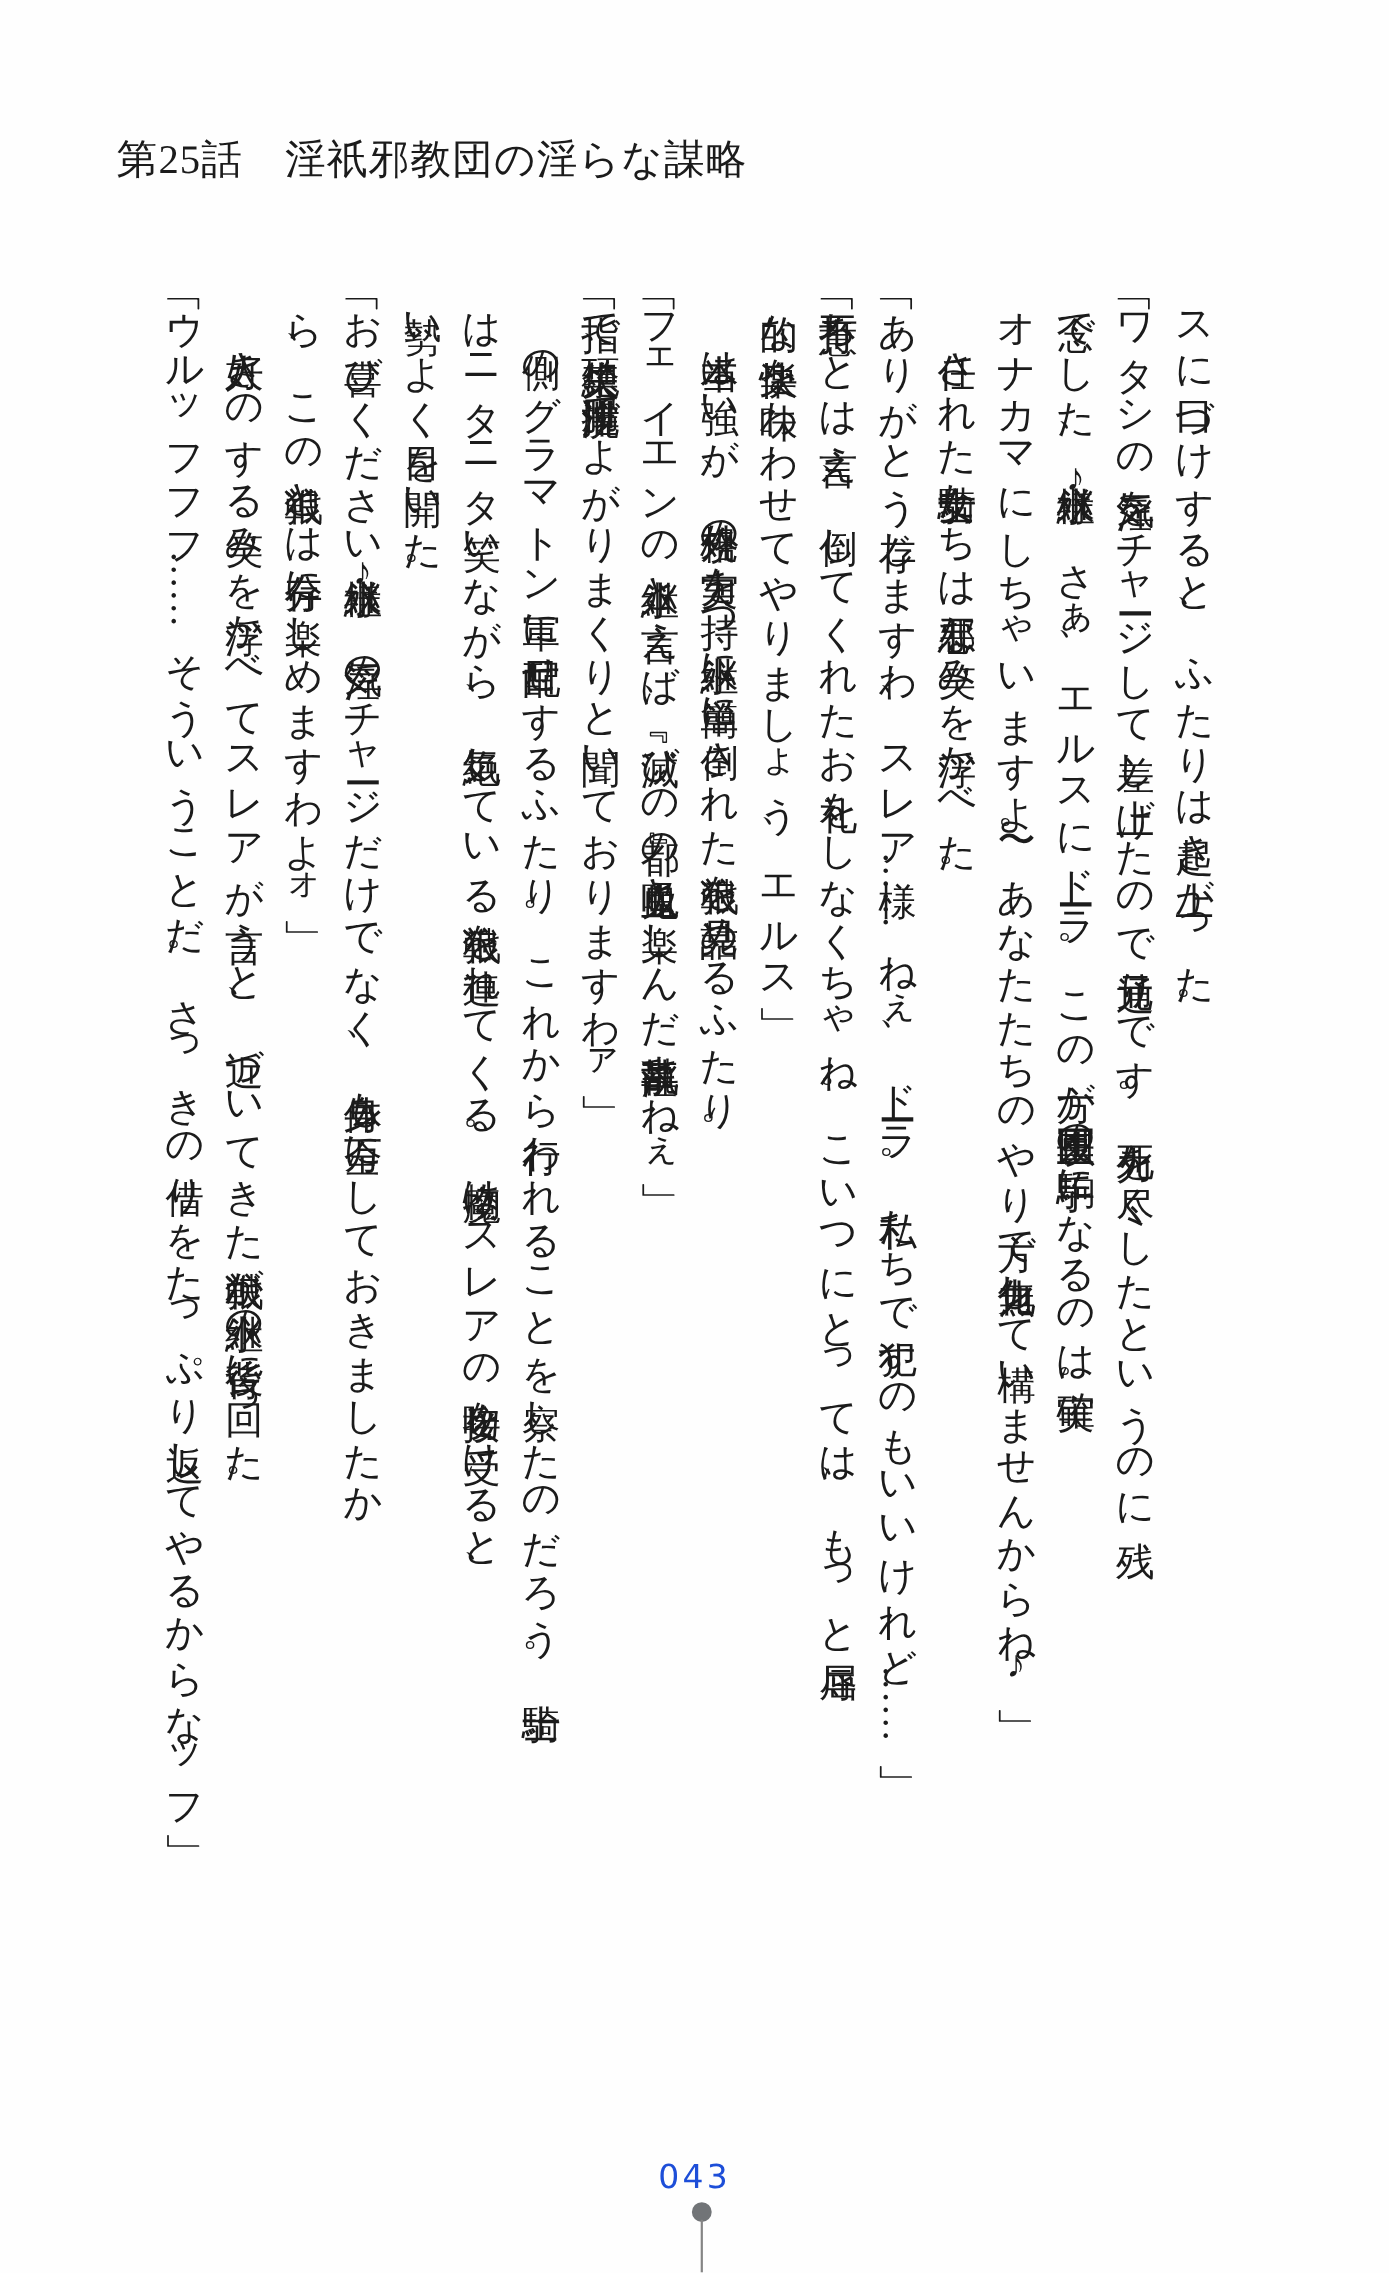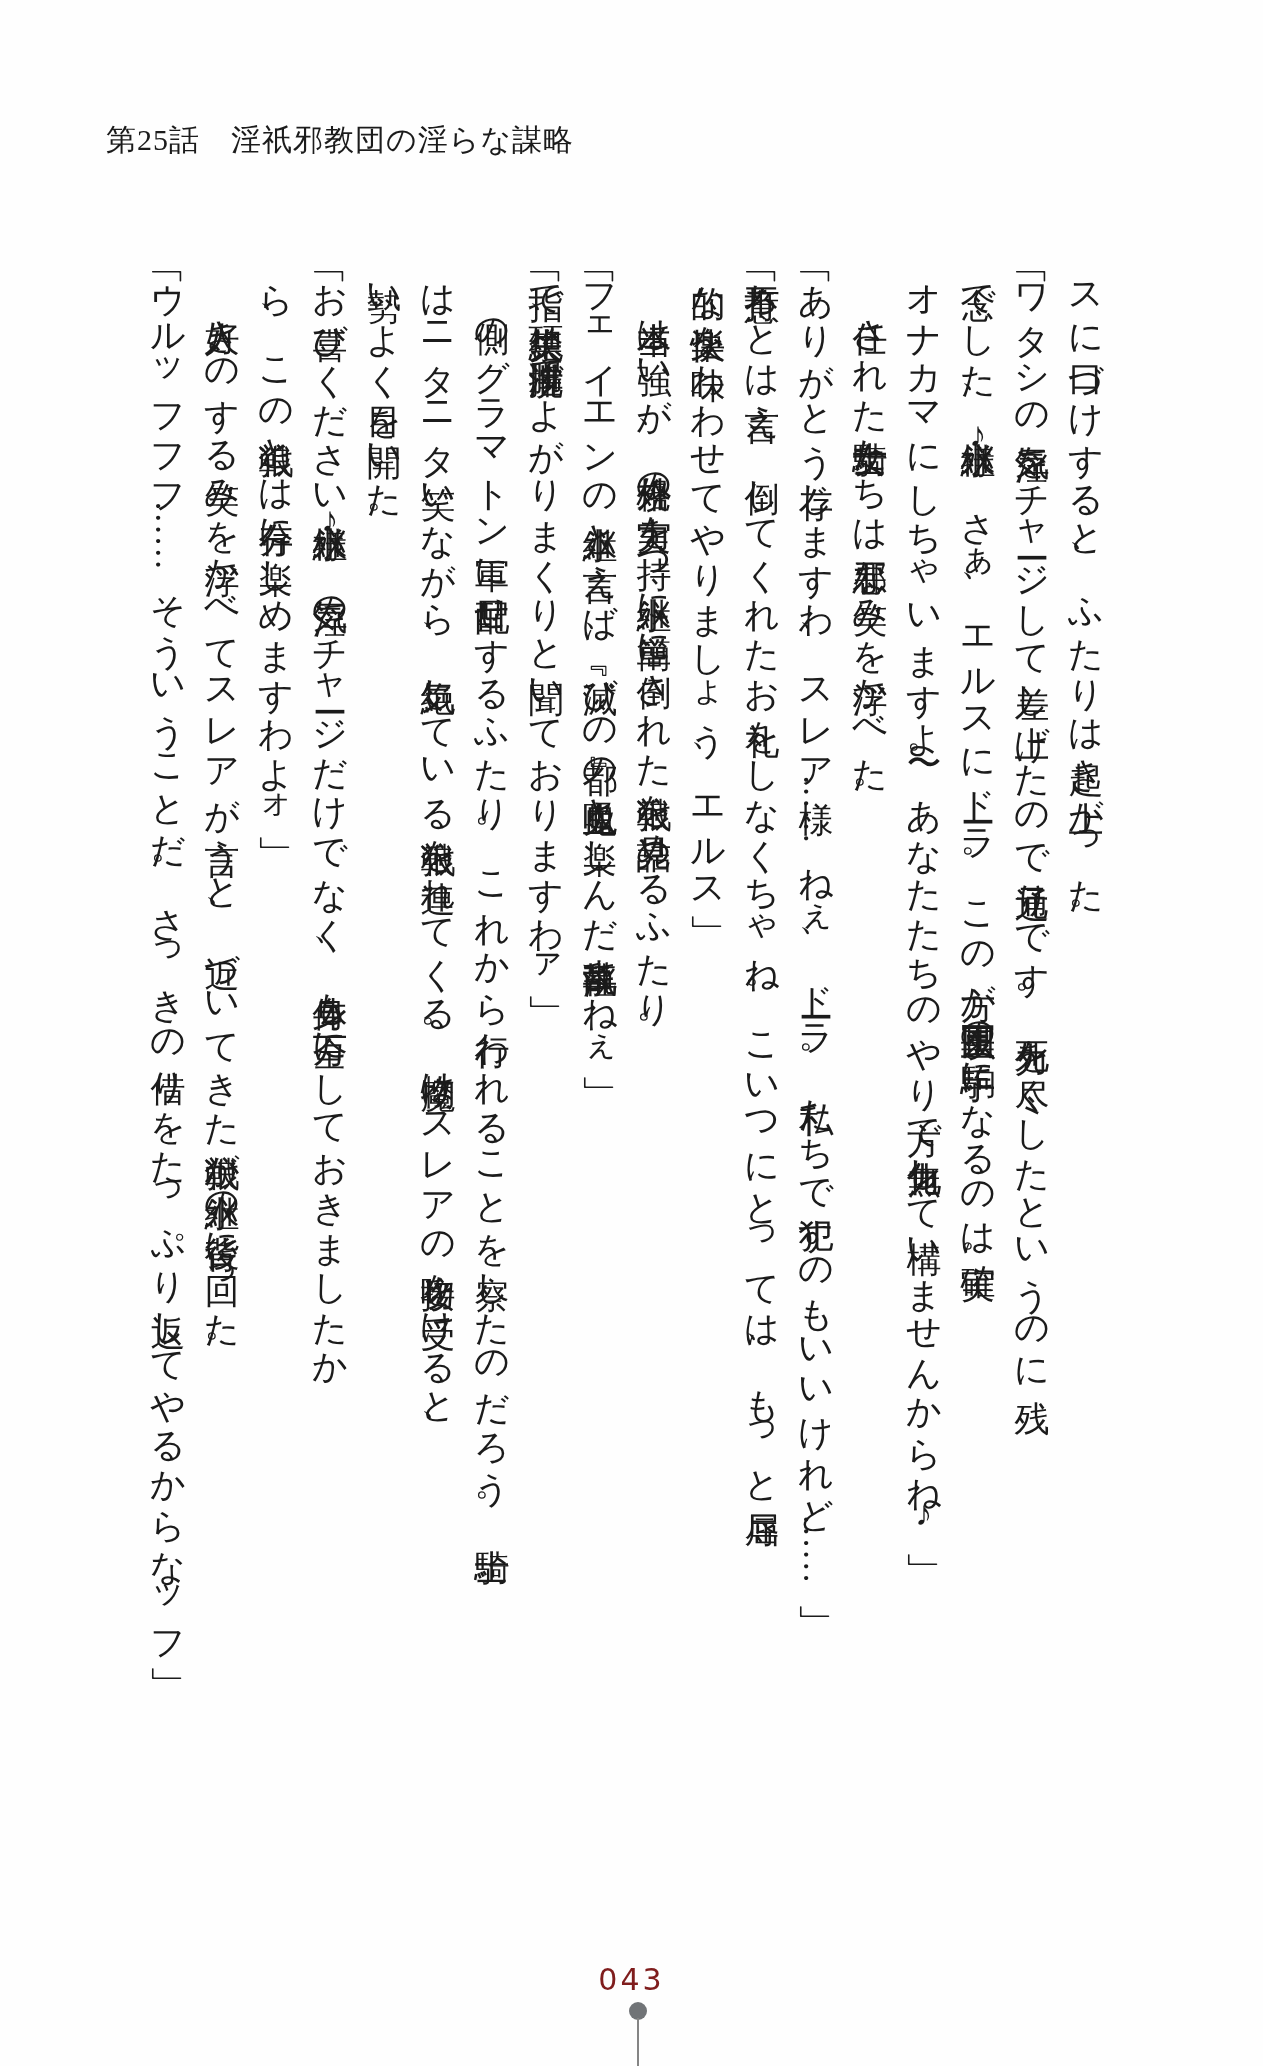--- a/index.html
+++ b/index.html
@@ -7,21 +7,21 @@
     position:relative;
     width:1263px;height:2066px;
     background:#fefefe;
     overflow:hidden;
     font-family:"Liberation Serif","DejaVu Serif",serif;
     color:#1b1b1b;
   }
   .chapter{
     position:absolute;
     left:106px;top:120px;
-    font-size:30px;
+    font-size:37px;
     letter-spacing:1px;
     white-space:nowrap;
   }
   .text-block{
     position:absolute;
     top:260px;right:151px;
     height:1400px;
     writing-mode:vertical-rl;
     text-orientation:mixed;
     font-size:35px;
@@ -33,21 +33,21 @@
     overflow:visible;
   }
   .pagenum{
     position:absolute;
     top:1962px;left:0;width:100%;
     text-align:center;
     font-family:"DejaVu Sans","Liberation Sans",sans-serif;
     font-size:30px;
     font-weight:400;
     letter-spacing:3px;
-    color:#7f1d1d;
+    color:#1d4ed8;
   }
   .marker-dot{
     position:absolute;
     left:629px;top:2002px;
     width:18px;height:18px;
     border-radius:50%;
     background:#717477;
   }
   .marker-line{
     position:absolute;

